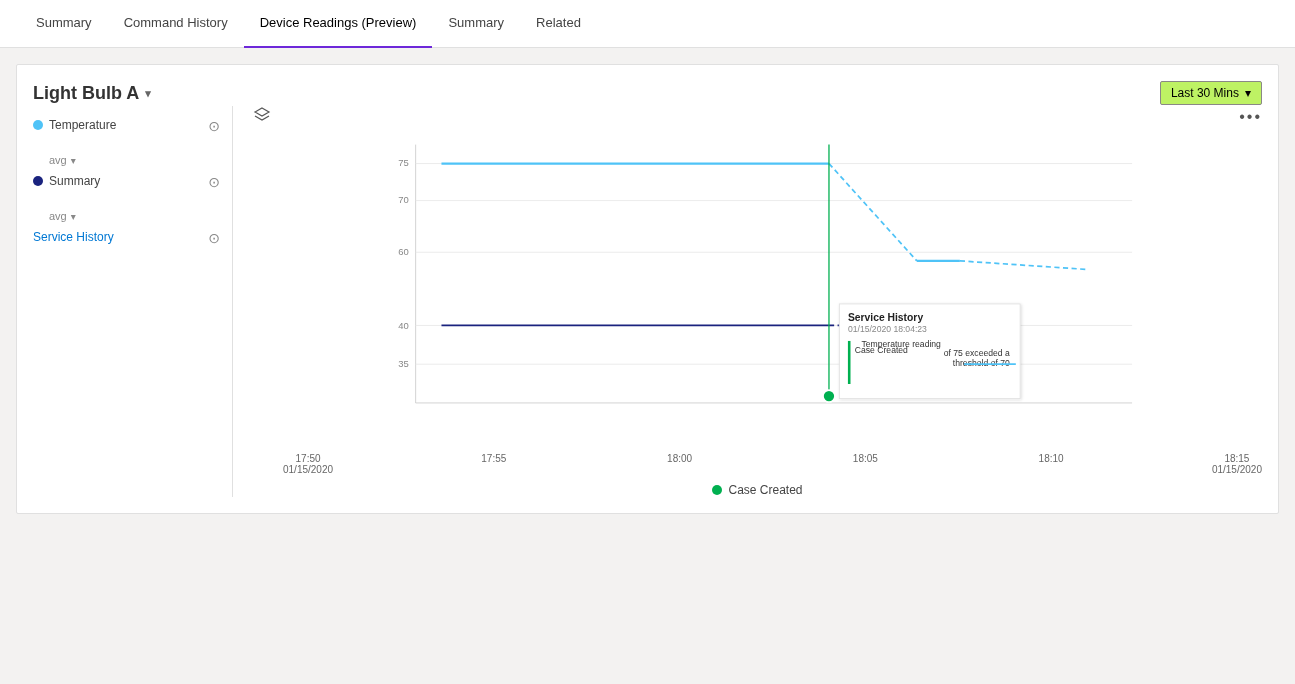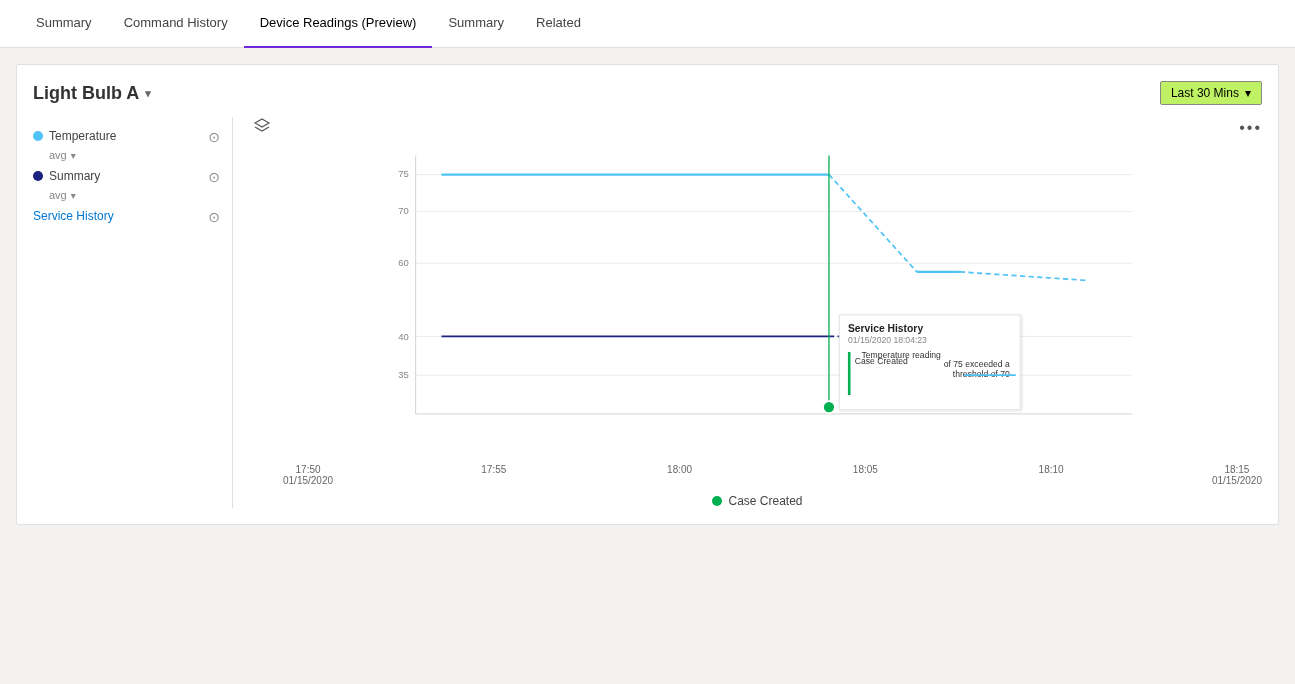--- a/index.html
+++ b/index.html
@@ -39,21 +39,21 @@
       border: 1px solid #e0e0e0;
       border-radius: 2px;
       padding: 16px;
       position: relative;
     }
 
     .card-header {
       display: flex;
       align-items: center;
       justify-content: space-between;
-      margin-bottom: 12px;
+      margin-bottom: 1px;
     }
 
     .device-title {
       font-size: 18px;
       font-weight: 600;
       color: #333;
       display: flex;
       align-items: center;
       gap: 6px;
     }
@@ -83,21 +83,21 @@
     .legend-panel {
       width: 200px;
       min-width: 200px;
       padding-right: 12px;
       border-right: 1px solid #e0e0e0;
     }
 
     .legend-left {
       display: flex;
       align-items: center;
-      gap: 6px;
+      gap: 22px;
       flex-direction: column;
       align-items: flex-start;
     }
 
     .legend-row {
       display: flex;
       align-items: center;
       gap: 6px;
     }
 

